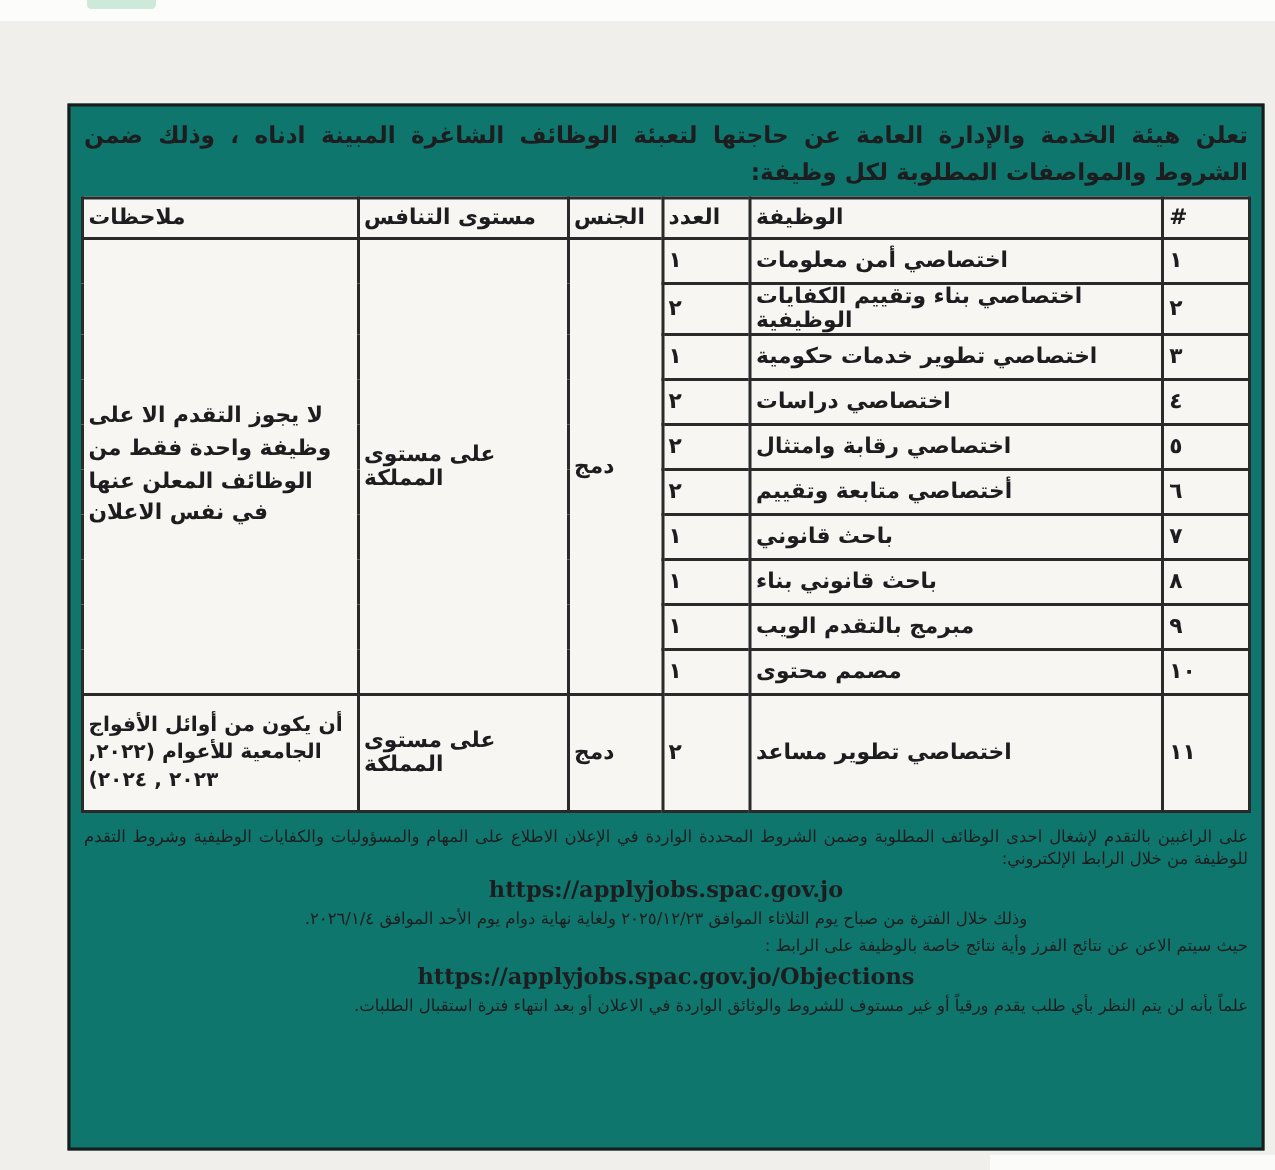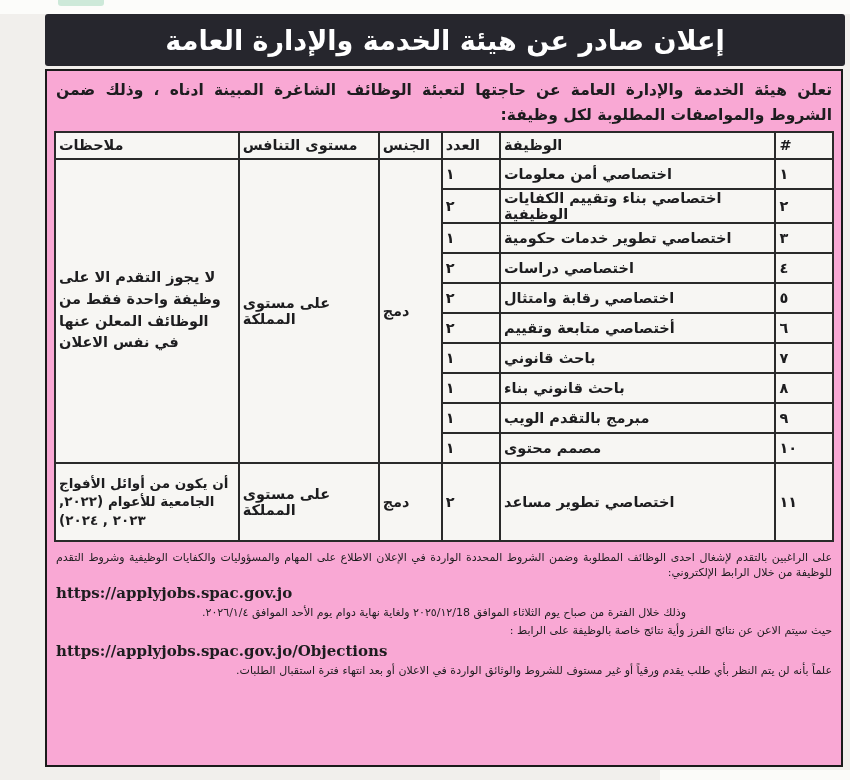--- a/index.html
+++ b/index.html
@@ -17,21 +17,21 @@
   .title-bar{
     position:absolute;top:14px;left:45px;width:800px;height:52px;
     background:#26262d;color:#ffffff;
     display:flex;align-items:center;justify-content:center;
     font-size:27px;font-weight:bold;direction:rtl;
     border-radius:3px;letter-spacing:0;
   }
 
   .content-box{
     position:absolute;top:69px;left:45px;width:794px;height:694px;
-    background:#f9a8d4;border:2px solid #1b1b1b;direction:rtl;
+    background:#0f766e;border:2px solid #1b1b1b;direction:rtl;
     box-sizing:content-box;
   }
 
   .intro{
     font-size:15.5px;font-weight:bold;line-height:1.6;
     margin:7px 9px 2px;text-align:justify;
   }
 
   table.jobs{
     border-collapse:collapse;width:calc(100% - 14px);
@@ -48,39 +48,36 @@
   .col-gender{width:8.1%;} .col-level{width:18%;} .col-notes{width:23.6%;}
   .v-top{vertical-align:top;padding-top:3px;}
   .cell-notes{font-size:14px;line-height:1.5;padding:3px 10px;}
   .row11 td{height:76px;}
   .row11 .cell-notes{font-size:13.5px;line-height:1.38;}
 
   .footer{padding:1px 9px 0;}
   .f-para{font-size:11px;font-weight:normal;line-height:1.42;margin:3px 0;text-align:justify;}
   .f-para.center-last{text-align:justify;text-align-last:center;}
   .f-link{
-    text-align:left;direction:ltr;
+    text-align:center;direction:ltr;
     font-family:"DejaVu Serif", serif;
     font-size:15px;font-weight:bold;margin:1px 0;
   }
   .sign{
     text-align:left;font-size:15.5px;font-weight:bold;
     line-height:1.45;margin:5px 0 0;padding-left:4px;
   }
 </style>
 </head>
 <body>
 
 <div class="page">
   <div class="top-strip"></div>
   <div class="green-mark"></div>
 
-  <div class="title-bar">
-    <span>إعلان صادر عن هيئة الخدمة والإدارة العامة</span>
-  </div>
 
   <div class="content-box">
 
     <p class="intro">تعلن هيئة الخدمة والإدارة العامة عن حاجتها لتعبئة الوظائف الشاغرة المبينة ادناه ، وذلك ضمن الشروط والمواصفات المطلوبة لكل وظيفة:</p>
 
     <table class="jobs">
       <colgroup>
         <col class="col-num">
           <col class="col-job">
           <col class="col-count">
@@ -161,21 +158,21 @@
           <td class="v-top">دمج</td>
           <td>على مستوى المملكة</td>
           <td class="cell-notes">أن يكون من أوائل الأفواج الجامعية للأعوام (٢٠٢٢, ٢٠٢٣ , ٢٠٢٤)</td>
         </tr>
       </tbody>
     </table>
 
     <div class="footer">
       <p class="f-para">على الراغبين بالتقدم لإشغال احدى الوظائف المطلوبة وضمن الشروط المحددة الواردة في الإعلان الاطلاع على المهام والمسؤوليات والكفايات الوظيفية وشروط التقدم للوظيفة من خلال الرابط الإلكتروني:</p>
       <div class="f-link">https://applyjobs.spac.gov.jo</div>
-      <p class="f-para center-last">وذلك خلال الفترة من صباح يوم الثلاثاء الموافق ٢٠٢٥/١٢/18 ولغاية نهاية دوام يوم الأحد الموافق ٢٠٢٦/١/٤.</p>
+      <p class="f-para center-last">وذلك خلال الفترة من صباح يوم الثلاثاء الموافق ٢٠٢٥/١٢/٢٣ ولغاية نهاية دوام يوم الأحد الموافق ٢٠٢٦/١/٤.</p>
       <p class="f-para">حيث سيتم الاعن عن نتائج الفرز وأية نتائج خاصة بالوظيفة على الرابط :</p>
       <div class="f-link">https://applyjobs.spac.gov.jo/Objections</div>
       <p class="f-para">علماً بأنه لن يتم النظر بأي طلب يقدم ورقياً أو غير مستوف للشروط والوثائق الواردة في الاعلان أو بعد انتهاء فترة استقبال الطلبات.</p>
     </div>
 
   </div>
 
   <div class="bottom-strip"></div>
 </div>
 

